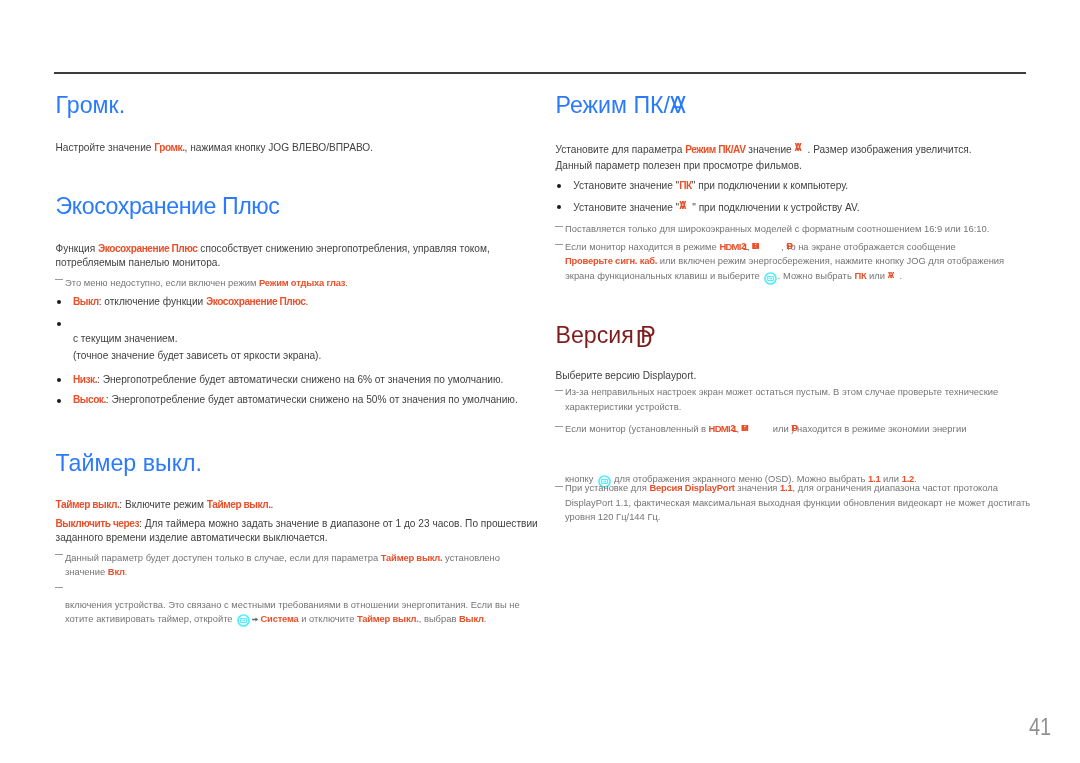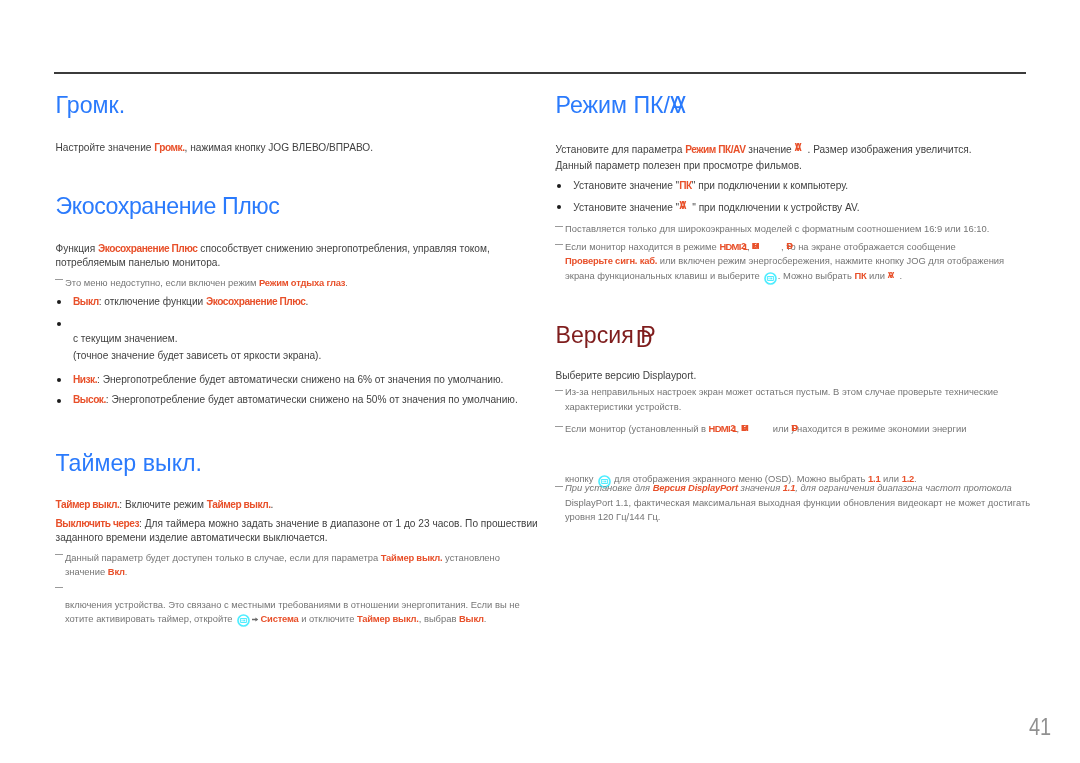--- a/index.html
+++ b/index.html
@@ -101,17 +101,17 @@
     <div class="ln body" style="left: 555.5px; color: rgb(63, 63, 63); top: 370.614px;"><span>Выберите версию Displayport.</span></div>
     <div class="ln note" style="left: 565px; color: rgb(117, 117, 117); top: 387.493px;"><span>Из-за неправильных настроек экран может остаться пустым. В этом случае проверьте технические</span></div>
     <div class="ln note" style="left: 565px; color: rgb(117, 117, 117); top: 401.793px;"><span>характеристики устройств.</span></div>
     <div class="ln note" style="left: 565px; color: rgb(117, 117, 117); top: 423.493px;"><span>Если монитор (установленный в </span><span class="hl" style="letter-spacing: -0.65px;">HDMI 1</span><span>, </span><span class="ovlbox hl" style="width: 28.5px;"><span class="ovl" style="position: absolute;"><i>H</i><i style="margin-left: -0.74em;">D</i><i style="margin-left: -0.74em;">M</i><i style="margin-left: -0.74em;">I</i><i style="margin-left: -0.74em;"> </i><i style="margin-left: -0.74em;">2</i></span></span><span> или </span><span class="ovlbox hl" style="width: 0px;"><span class="ovl" style="position: absolute;"><i>D</i><i>P</i></span></span><span>) находится в режиме экономии энергии</span></div>
     <div class="ln note" style="left: 565px; color: rgb(117, 117, 117); top: 466.393px; margin-top: 8px;"><span>кнопку </span><span class="jog"><svg viewBox="0 0 127 127" width="13" height="13">
           <circle cx="63.5" cy="63.5" r="54" fill="none" stroke="#4fedff" stroke-width="16"></circle>
           <rect x="33" y="45" width="61" height="37" rx="6" fill="none" stroke="#4fedff" stroke-width="10"></rect>
           <rect x="44" y="55" width="10" height="17" fill="#4fedff"></rect>
           <rect x="61" y="55" width="20" height="17" fill="#4fedff"></rect>
         </svg></span><span> для отображения экранного меню (OSD). Можно выбрать </span><span class="hl">1.1</span><span> или </span><span class="hl">1.2</span><span>.</span></div>
-    <div class="ln note" style="left: 565px; color: rgb(117, 117, 117); top: 483.493px; font-style: italic;"><span>При установке для </span><span class="hl">Версия DisplayPort</span><span> значения </span><span class="hl">1.1</span><span>, для ограничения диапазона частот протокола</span></div>
+    <div class="ln note" style="left: 565px; color: rgb(117, 117, 117); top: 483.493px;"><span>При установке для </span><span class="hl">Версия DisplayPort</span><span> значения </span><span class="hl">1.1</span><span>, для ограничения диапазона частот протокола</span></div>
     <div class="ln note" style="left: 565px; color: rgb(117, 117, 117); top: 497.593px;"><span>DisplayPort 1.1, фактическая максимальная выходная функции обновления видеокарт не может достигать</span></div>
     <div class="ln note" style="left: 565px; color: rgb(117, 117, 117); top: 512.093px;"><span>уровня 120 Гц/144 Гц.</span></div>
     <div class="pagenum" style="left: 1028.5px; top: 715.5px;">41</div>
   </div>
 
 </body></html>

